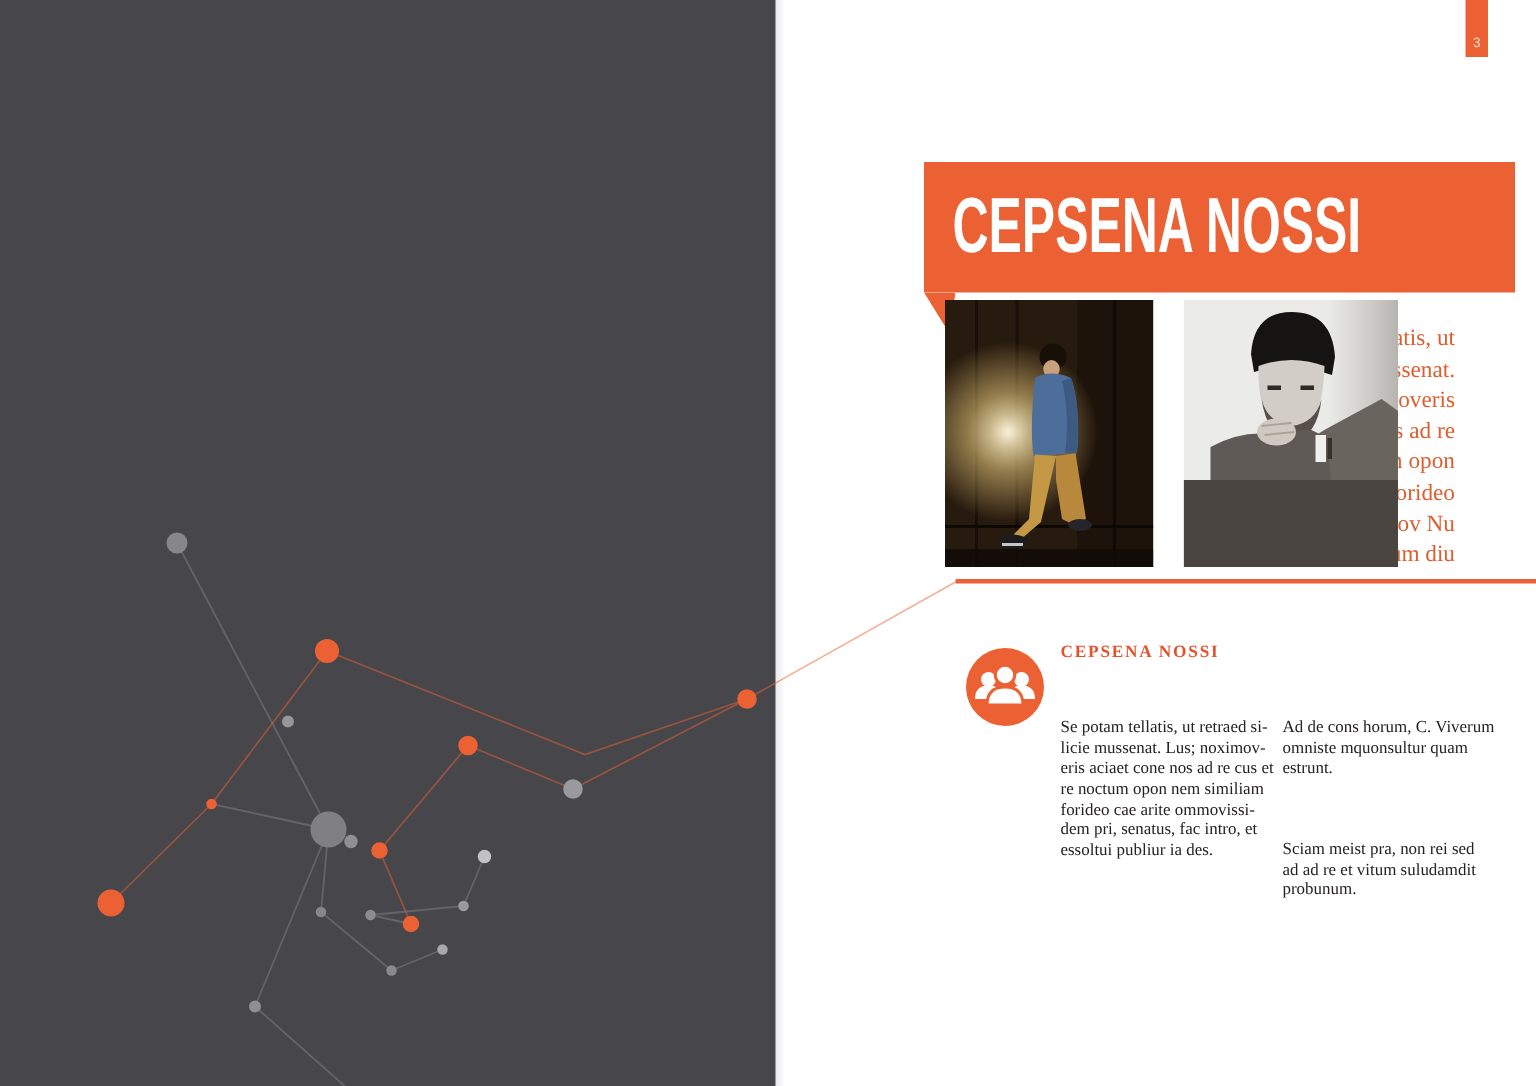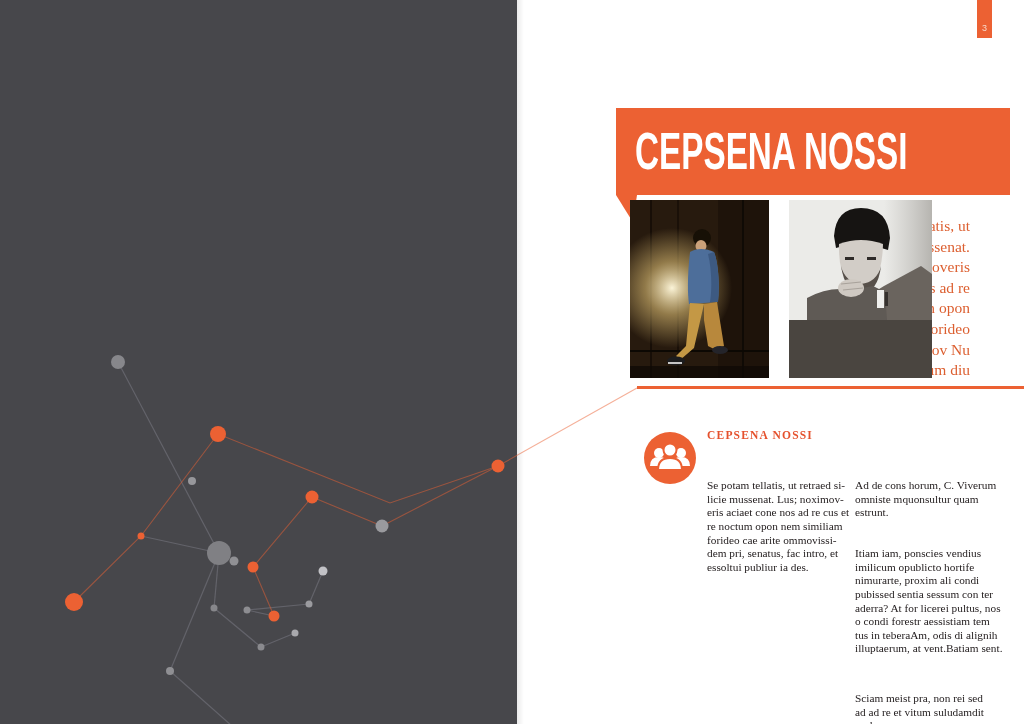--- a/index.html
+++ b/index.html
@@ -65,21 +65,21 @@
     font-size:11.5px; font-weight:700; letter-spacing:1.2px;
     color:#e5512d;
   }
   .col {
     position:absolute; top:452px; width:170px;
     font-size:11.3px; line-height:13.6px; color:#262122; white-space:pre;
   }
   .col1 { left:707px; }
   .col2 { left:855px; }
   .col p { margin:0 0 9px 0; }
-  .col p.tight { margin-bottom:0; }
+  .col p.tight { margin-bottom:13px; }
   .col p.bold { font-weight:400; }
 </style>
 </head>
 <body>
 
 <div class="spread">
 
   <div class="left-panel"></div>
 
   <svg class="graph" width="1024" height="724" viewBox="0 0 1024 724">
@@ -232,26 +232,18 @@
 eris aciaet cone nos ad re cus et
 re noctum opon nem similiam
 forideo cae arite ommovissi-
 dem pri, senatus, fac intro, et
 essoltui publiur ia des.</p>
   </div>
   <div class="col col2">
     <p class="tight">Ad de cons horum, C. Viverum
 omniste mquonsultur quam
 estrunt.</p>
-    <p>Itiam iam, ponscies vendius
-imilicum opublicto hortife
-nimurarte, proxim ali condi
-pubissed sentia sessum con ter
-aderra? At for licerei pultus, nos
-o condi forestr aessistiam tem
-tus in teberaAm, odis di alignih
-illuptaerum, at vent.Batiam sent.</p>
     <p>Sciam meist pra, non rei sed
 ad ad re et vitum suludamdit
 probunum.</p>
   </div>
 
 </div>
 
 </body></html>

